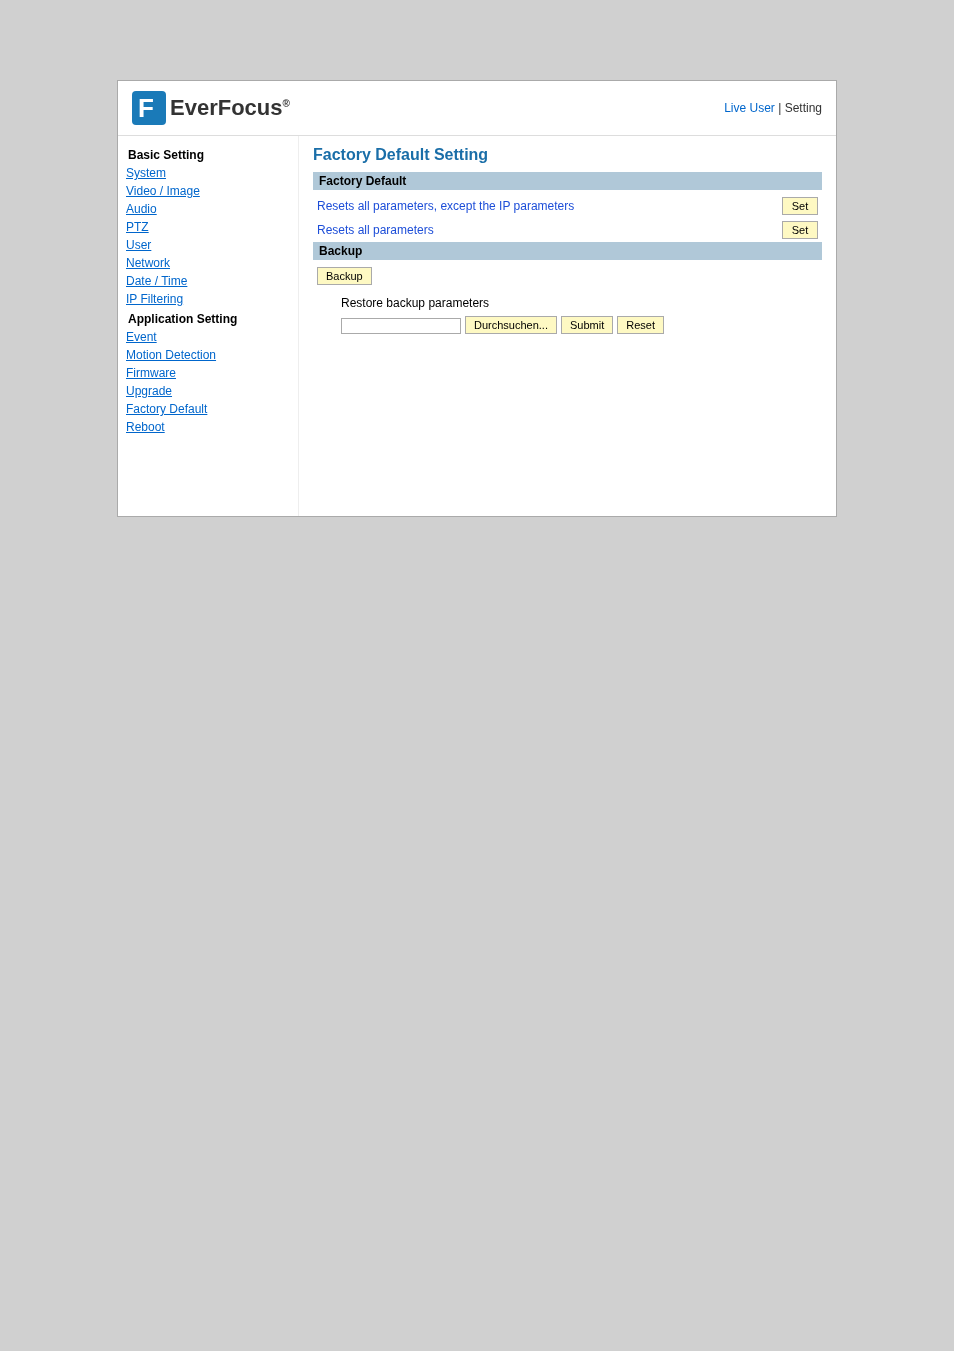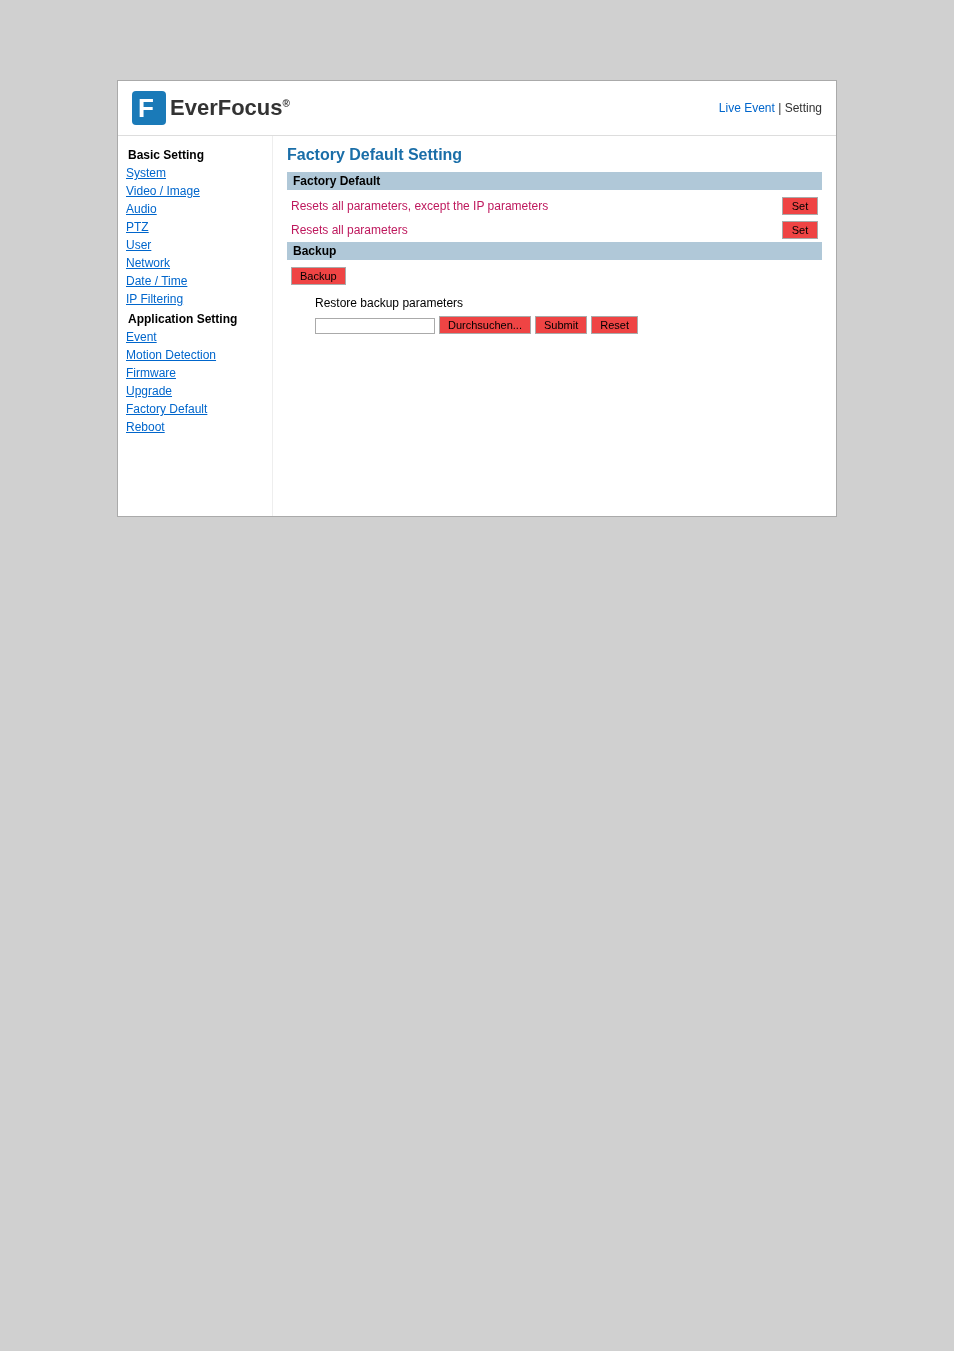--- a/index.html
+++ b/index.html
@@ -47,21 +47,21 @@
       color: #333;
     }
     .header-nav a {
       color: #0066cc;
       text-decoration: none;
     }
     .content {
       display: flex;
     }
     .sidebar {
-      width: 155px;
+      width: 181px;
       min-height: 380px;
       padding: 8px 0;
       border-right: 1px solid #eee;
       flex-shrink: 0;
     }
     .sidebar-section-title {
       font-weight: bold;
       font-size: 12px;
       padding: 4px 10px 2px 10px;
       color: #000;
@@ -94,24 +94,24 @@
     }
     .form-row {
       display: flex;
       align-items: center;
       justify-content: space-between;
       padding: 3px 4px;
       font-size: 12px;
     }
     .form-row-label {
       flex: 1;
-      color: #be185d;
+      color: #1d4ed8;
     }
     .btn {
-      background: #ef4444;
+      background: #fef9c3;
       border: 1px solid #aaa;
       padding: 2px 8px;
       font-size: 11px;
       cursor: pointer;
       min-width: 36px;
     }
     .backup-btn {
       min-width: 52px;
     }
     .restore-section {
@@ -145,21 +145,21 @@
 
       <svg class="logo-icon" viewBox="0 0 34 34" xmlns="http://www.w3.org/2000/svg">
         <rect width="34" height="34" rx="4" fill="#1a7ab8"></rect>
         <text x="6" y="26" font-size="26" font-weight="bold" fill="white" font-family="Arial">F</text>
       </svg>
       <span>
         <span>EverFocus</span><span class="logo-sup">®</span>
       </span>
     </div>
     <div class="header-nav">
-      <a href="#">Live Event</a><span> | </span><span>Setting</span>
+      <a href="#">Live User</a><span> | </span><span>Setting</span>
     </div>
   </div>
 
   <div class="content">
 
     <div class="sidebar">
       <div class="sidebar-section-title">Basic Setting</div>
       <a class="sidebar-link">System</a>
       <a class="sidebar-link">Video / Image</a>
       <a class="sidebar-link">Audio</a>

